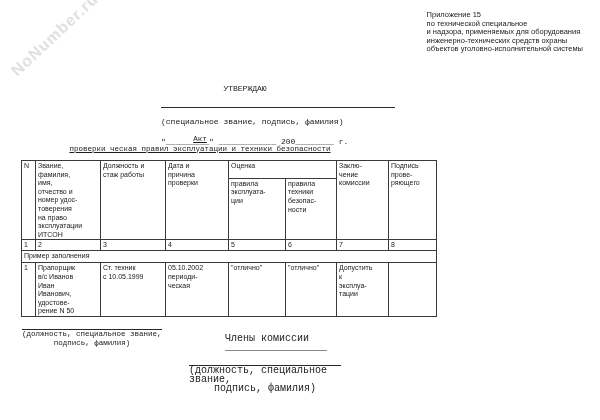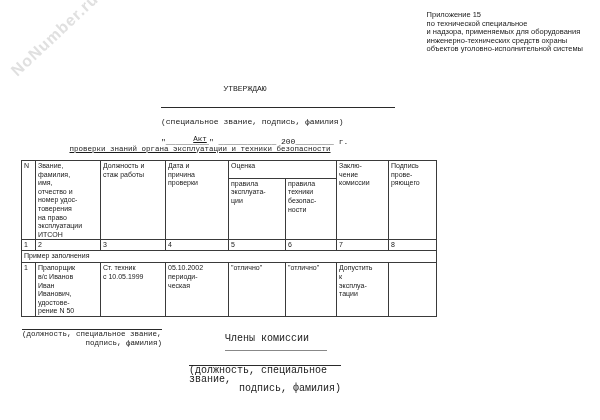--- a/index.html
+++ b/index.html
@@ -39,21 +39,21 @@
   tr.example-row td { height:10px; }
   tr.data-row td { height:50px; }
   .footer-left {
     position:absolute; left:22px; top:325px; width:140px;
     font-size:7.5px; line-height:9px;
   }
   .footer-right {
     position:absolute; left:189px; top:325px; width:152px;
     font-size:10px; line-height:9px;
   }
-  .cap-center { text-align:right; }
+  .cap-center { text-align:center; }
   .sig-row { white-space:pre; }
 </style>
 </head>
 <body>
 
 <div class="page">
 
   <div class="watermark">NoNumber.ru</div>
 
   <div class="hdr-right">
@@ -66,21 +66,21 @@
 
   <div class="approve mono">
     <div class="approve-title">УТВЕРЖДАЮ</div>
     <div class="rule"></div>
     <div>(специальное звание, подпись, фамилия)</div>
     <div class="sig-row">"_________" ____________ 200________ г.</div>
   </div>
 
   <div class="doc-title mono">
     <div>Акт</div>
-    <div>проверки знаний органа эксплуатации и техники безопасности</div>
+    <div>проверки ческая правил эксплуатации и техники безопасности</div>
   </div>
 
   <table class="grid">
     <colgroup>
       <col style="width:14px">
         <col style="width:65px">
         <col style="width:65px">
         <col style="width:63px">
       <col style="width:57px">
         <col style="width:51px">

